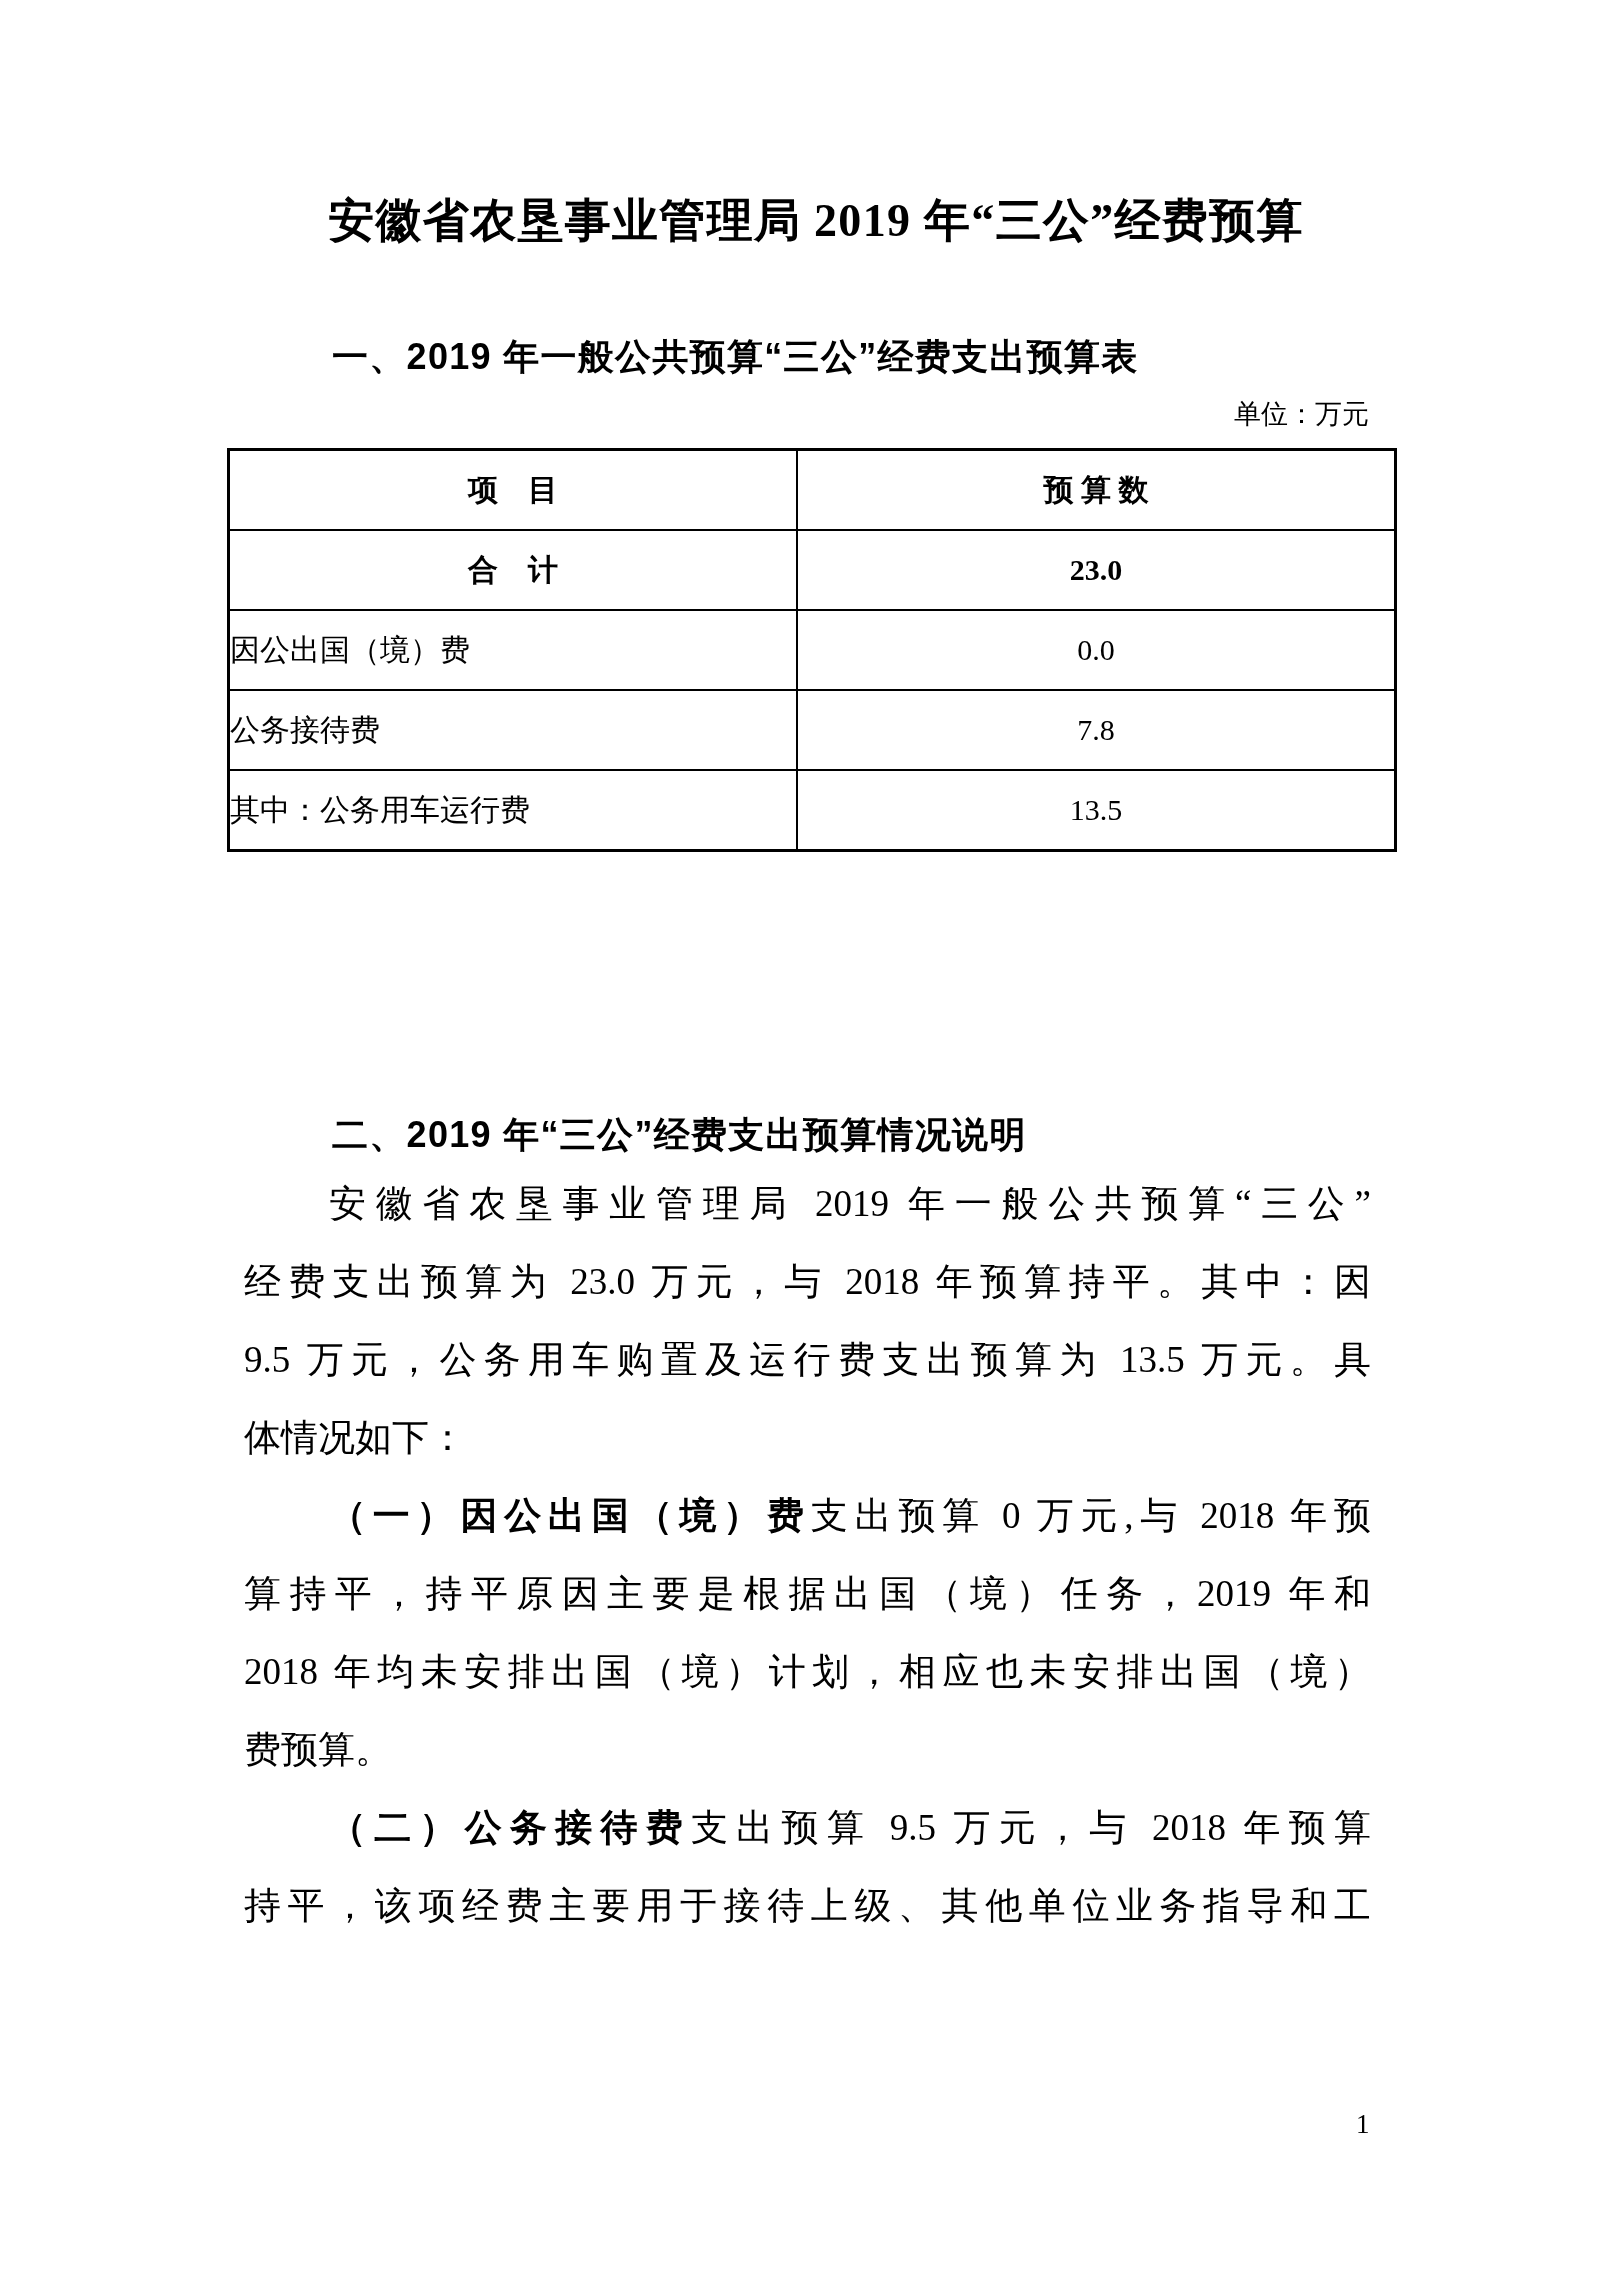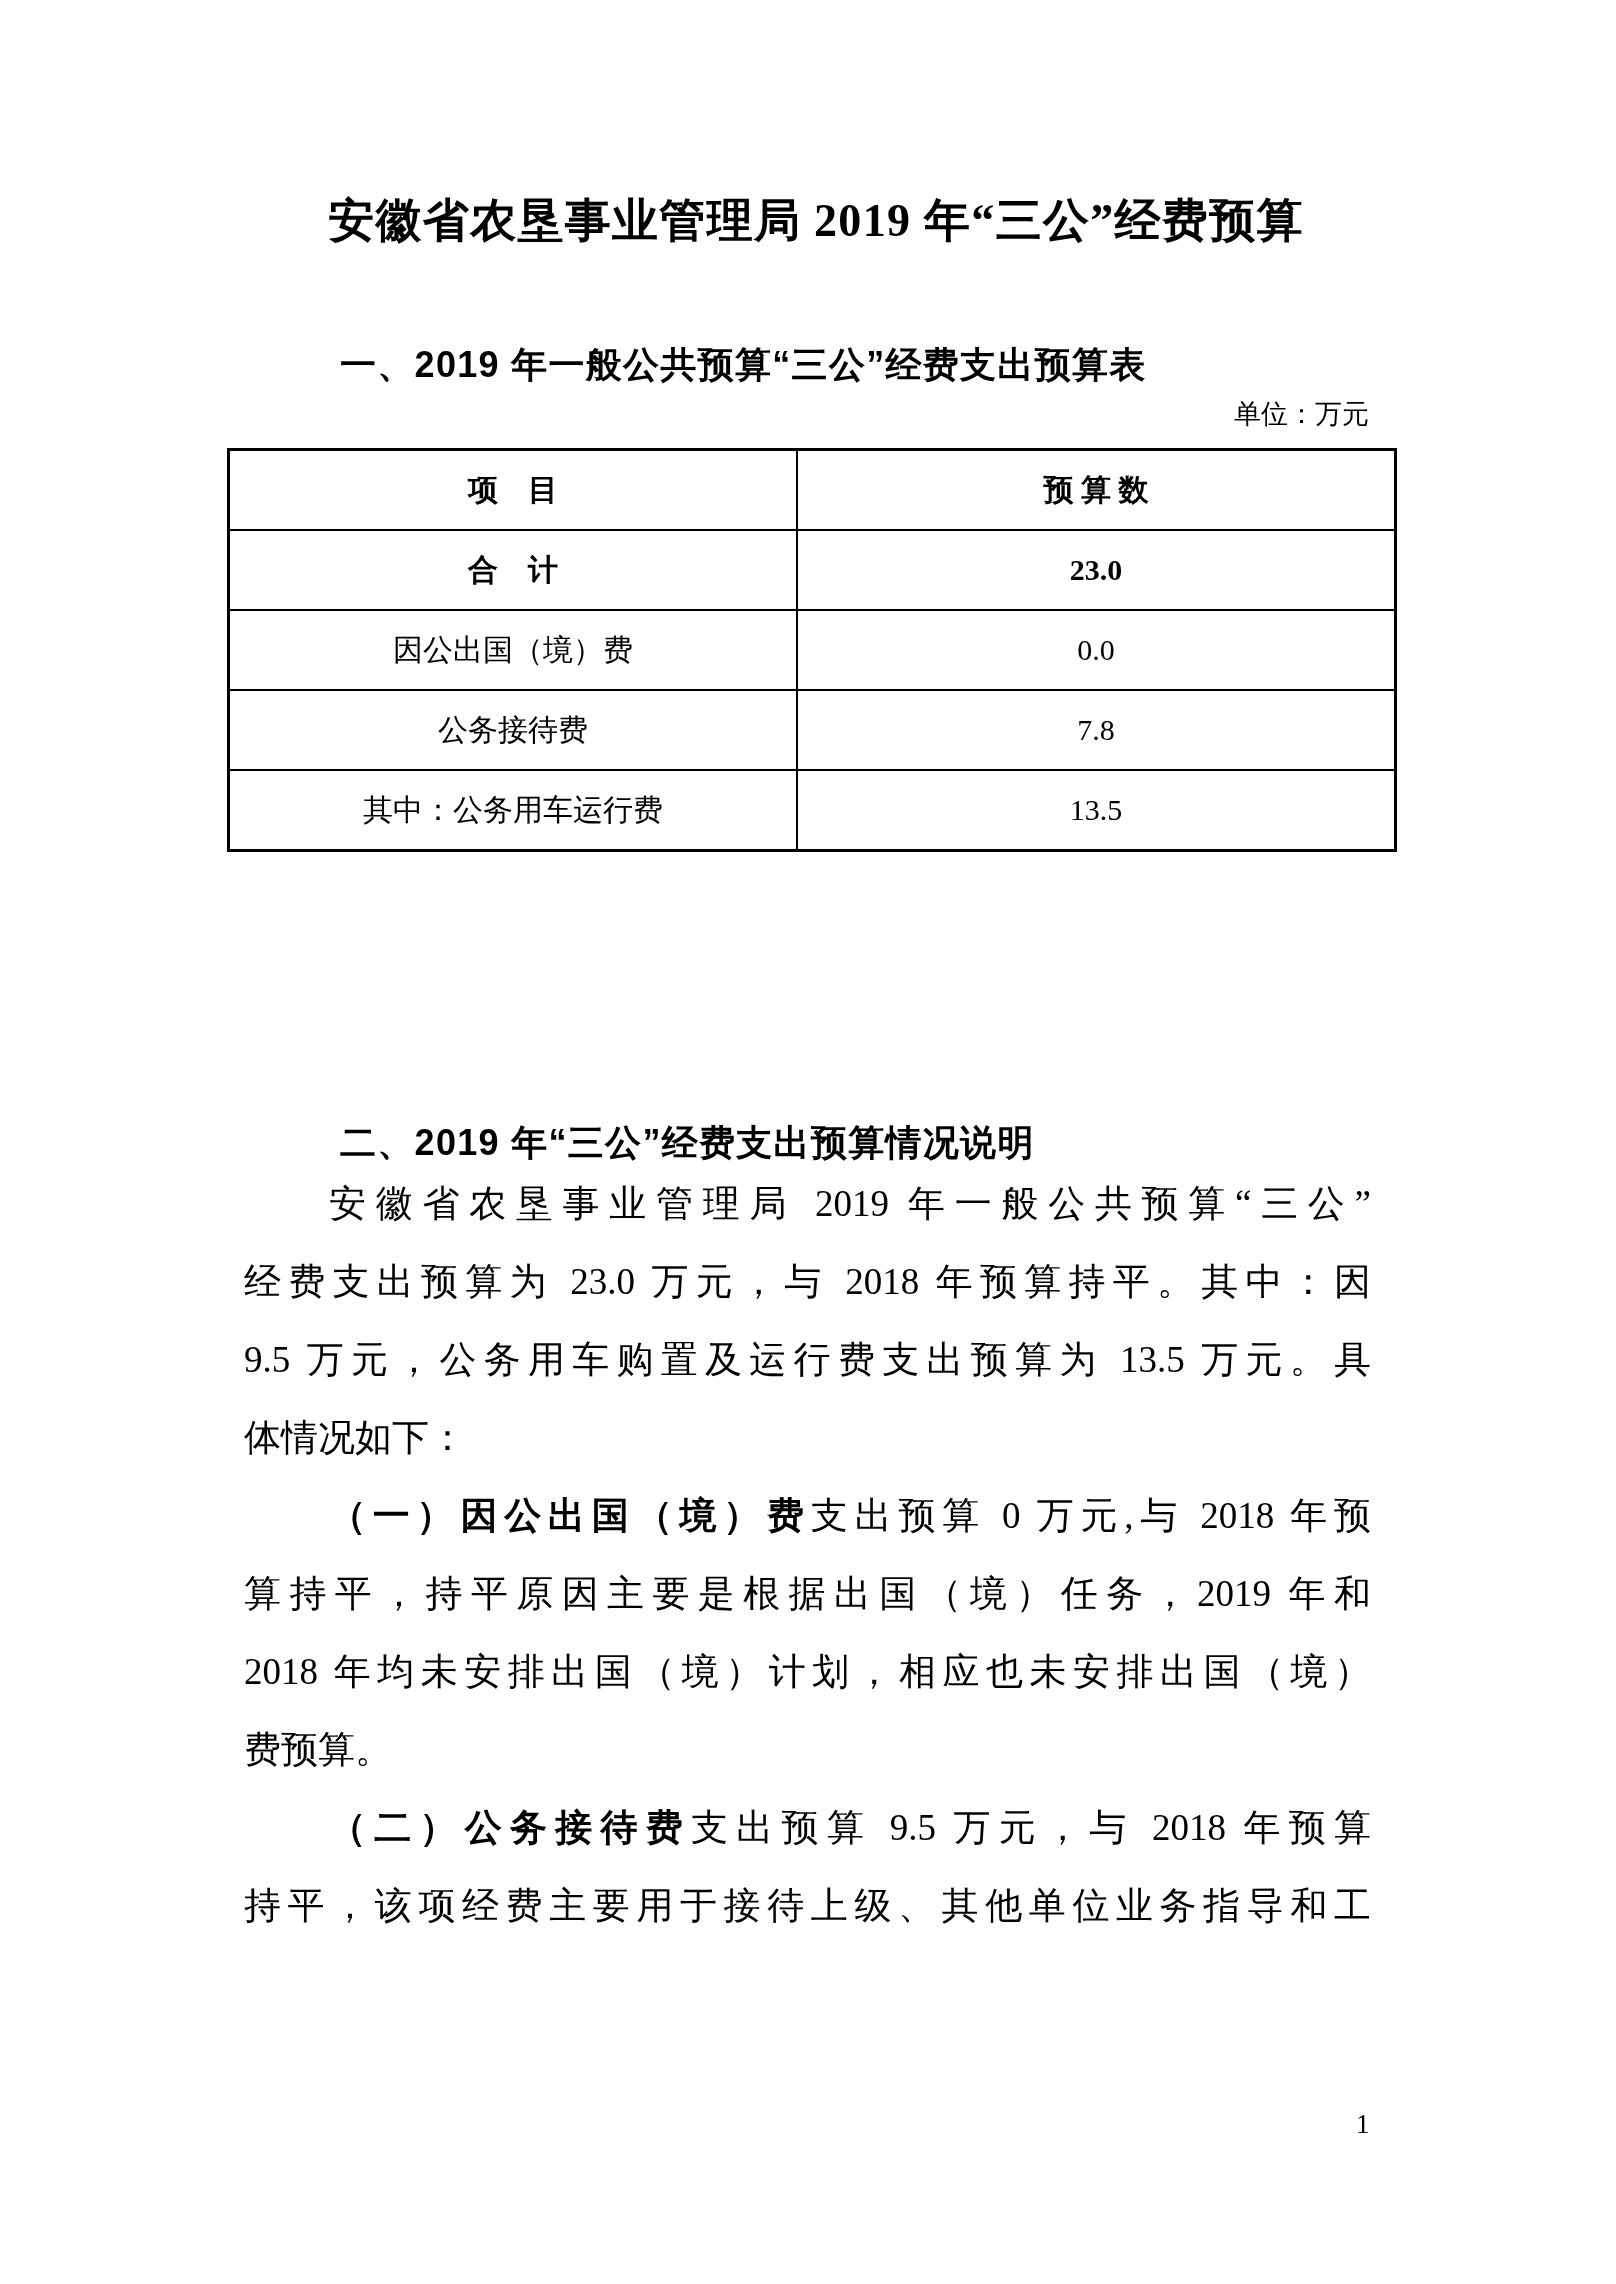--- a/index.html
+++ b/index.html
@@ -17,21 +17,21 @@
     position:absolute;top:188px;left:0;right:0;
     margin:0;
     text-align:center;
     font-size:46px;line-height:65px;
     font-weight:700;
     letter-spacing:1.3px;
     font-family:"Liberation Serif","DejaVu Serif",serif;
   }
   .sec-heading{
     position:absolute;left:324px;
-    margin:16px;
+    margin:8px;
     font-size:36px;line-height:52px;
     font-weight:700;
     font-family:"Liberation Sans","DejaVu Sans",sans-serif;
     letter-spacing:1.3px;
     white-space:nowrap;
   }
   .h1pos{top:323px;}
   .h2pos{top:1101px;}
   .unit-note{
     position:absolute;top:396px;left:225px;width:1144px;
@@ -49,21 +49,21 @@
   table.budget-table td{
     border:2px solid #000;
     height:78px;
     padding:0;
     font-size:30px;
     vertical-align:middle;
   }
   .col-item{width:48.7%;}
   .col-value{width:51.3%;}
   .cell-center{text-align:center;}
-  .cell-label{text-align:center;padding-left:19.5px;}
+  .cell-label{text-align:left;padding-left:19.5px;}
   .pad-sub{padding-left:50px;}
   .pad-subsub{padding-left:134px;}
   .bold{font-weight:700;}
   .body-text{
     position:absolute;top:1165px;left:244px;width:1127px;
   }
   .bline{
     height:78px;
     line-height:78px;
     font-size:37px;

